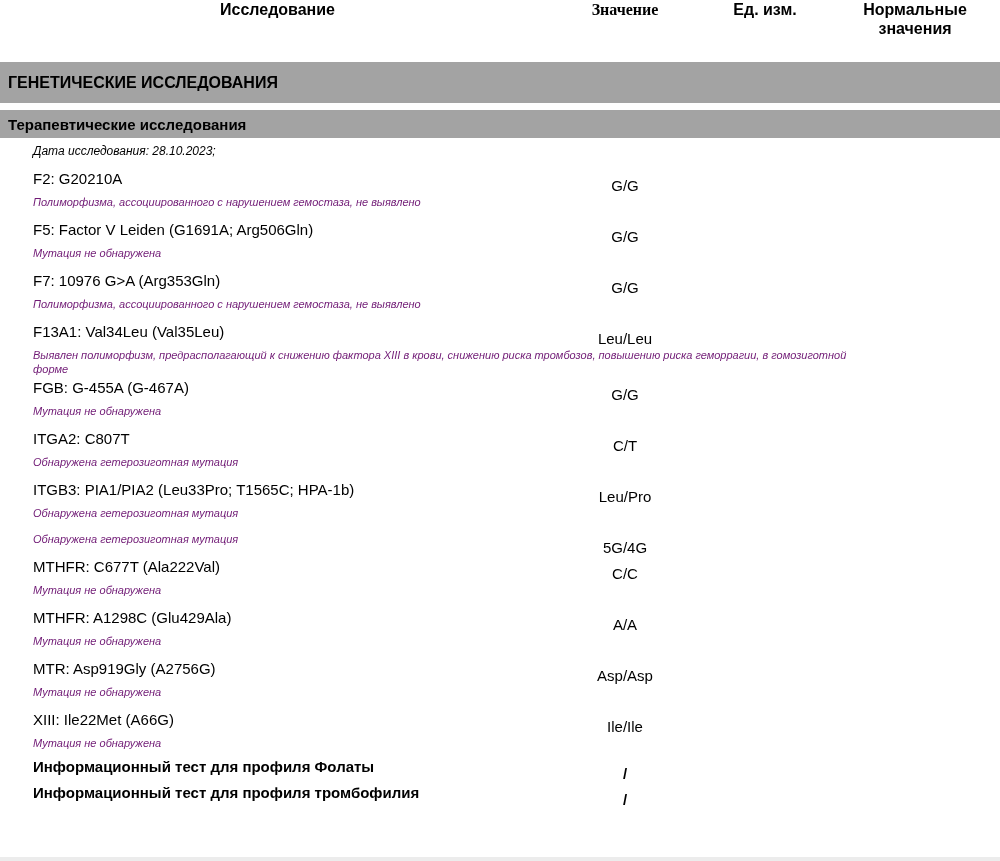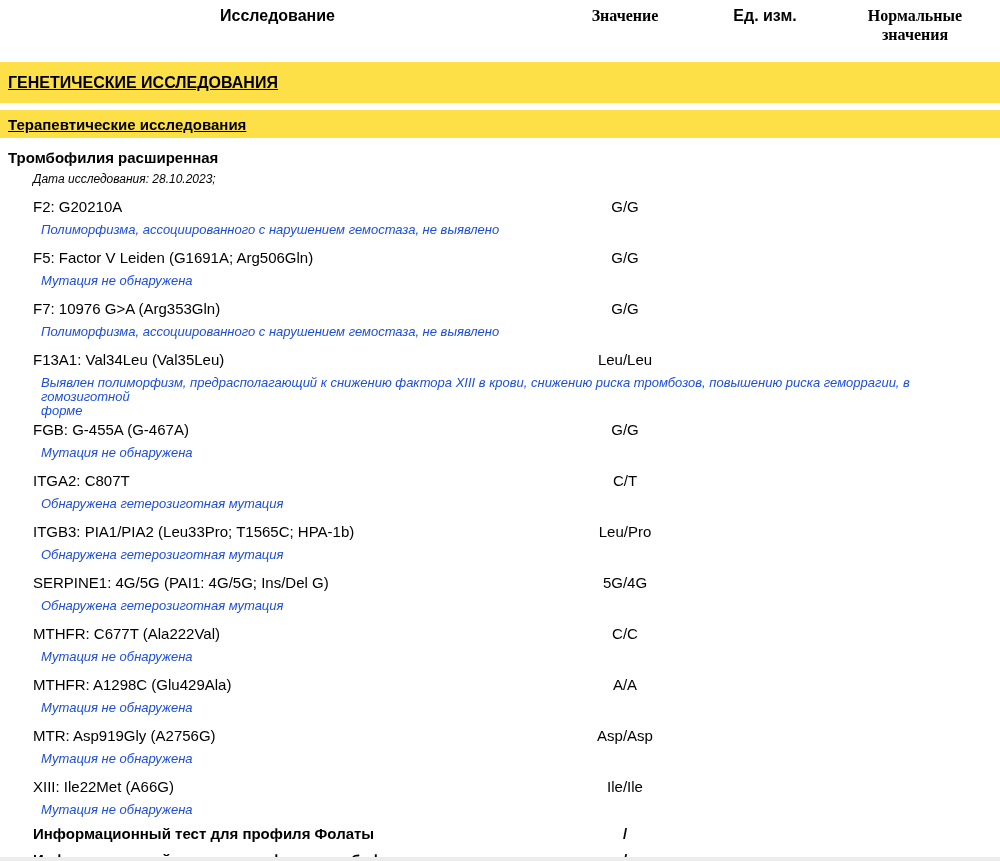--- a/index.html
+++ b/index.html
@@ -9,42 +9,40 @@
     overflow: hidden;
     font-family: "Liberation Sans", sans-serif;
     color: #000000;
     position: relative;
   }
   
   .table-header {
     display: flex;
     align-items: flex-start;
     height: 62px;
-    padding-top: 6px;
     box-sizing: border-box;
   }
   .table-header .col {
     font-weight: bold;
     font-size: 16px;
     line-height: 19px;
     text-align: center;
   }
   .col-study  { width: 555px; }
   .col-value  { width: 140px; font-family: Liberation Serif, serif; }
   .col-units  { width: 140px; }
-  .col-normal { width: 160px; padding: 0 2px; box-sizing: border-box; font-family: Liberation Serif, serif; }
+  .col-normal { width: 160px; padding: 0 2px; box-sizing: border-box; }
   
   .band {
-    background: #fde047;
+    background: #a3a3a3;
     display: flex;
     align-items: center;
     padding-left: 8px;
     box-sizing: border-box;
     font-weight: bold;
-    text-decoration: underline;
   }
   .band-main { height: 41px; font-size: 16px; }
   .band-sub  { height: 28px; font-size: 15px; margin-top: 7px; }
   
   .content { padding-left: 8px; }
   .panel-title {
     margin-top: 11px;
     font-weight: bold;
     font-size: 15px;
     line-height: 17px;
@@ -61,32 +59,32 @@
   .test-row.info  { margin-top: 8px; font-weight: bold; }
   .test-line {
     position: relative;
     font-size: 15px;
     line-height: 18px;
   }
   .test-name { margin-left: 25px; display: inline-block; }
   .test-value {
     position: absolute;
     left: 532px;
-    top: 0;
+    top: 7px;
     width: 170px;
     text-align: center;
     font-size: 15px;
   }
   .test-note {
-    margin-left: 33px;
+    margin-left: 25px;
     margin-top: 7px;
     font-style: italic;
-    font-size: 13px;
+    font-size: 11px;
     line-height: 14px;
-    color: #1d4ed8;
+    color: #701a75;
     max-width: 962px;
     white-space: pre-line;
   }
   
   .bottom-strip {
     position: absolute;
     left: 0; bottom: 0;
     width: 1000px; height: 4px;
     background: #ececec;
   }
@@ -98,21 +96,20 @@
   <div class="col col-study">Исследование</div>
   <div class="col col-value">Значение</div>
   <div class="col col-units">Ед. изм.</div>
   <div class="col col-normal">Нормальные значения</div>
 </div>
 
 <div class="band band-main">ГЕНЕТИЧЕСКИЕ ИССЛЕДОВАНИЯ</div>
 <div class="band band-sub">Терапевтические исследования</div>
 
 <div class="content">
-  <div class="panel-title">Тромбофилия расширенная</div>
   <div class="date-line">Дата исследования: 28.10.2023;</div>
 
   <div class="test-row">
     <div class="test-line">
       <span class="test-name">F2: G20210A</span>
       <span class="test-value">G/G</span>
     </div>
     <div class="test-note">Полиморфизма, ассоциированного с нарушением гемостаза, не выявлено</div>
   </div>
 
@@ -160,21 +157,20 @@
   <div class="test-row">
     <div class="test-line">
       <span class="test-name">ITGB3: PIA1/PIA2 (Leu33Pro; T1565C; HPA-1b)</span>
       <span class="test-value">Leu/Pro</span>
     </div>
     <div class="test-note">Обнаружена гетерозиготная мутация</div>
   </div>
 
   <div class="test-row">
     <div class="test-line">
-      <span class="test-name">SERPINE1: 4G/5G (PAI1: 4G/5G; Ins/Del G)</span>
       <span class="test-value">5G/4G</span>
     </div>
     <div class="test-note">Обнаружена гетерозиготная мутация</div>
   </div>
 
   <div class="test-row">
     <div class="test-line">
       <span class="test-name">MTHFR: C677T (Ala222Val)</span>
       <span class="test-value">C/C</span>
     </div>

